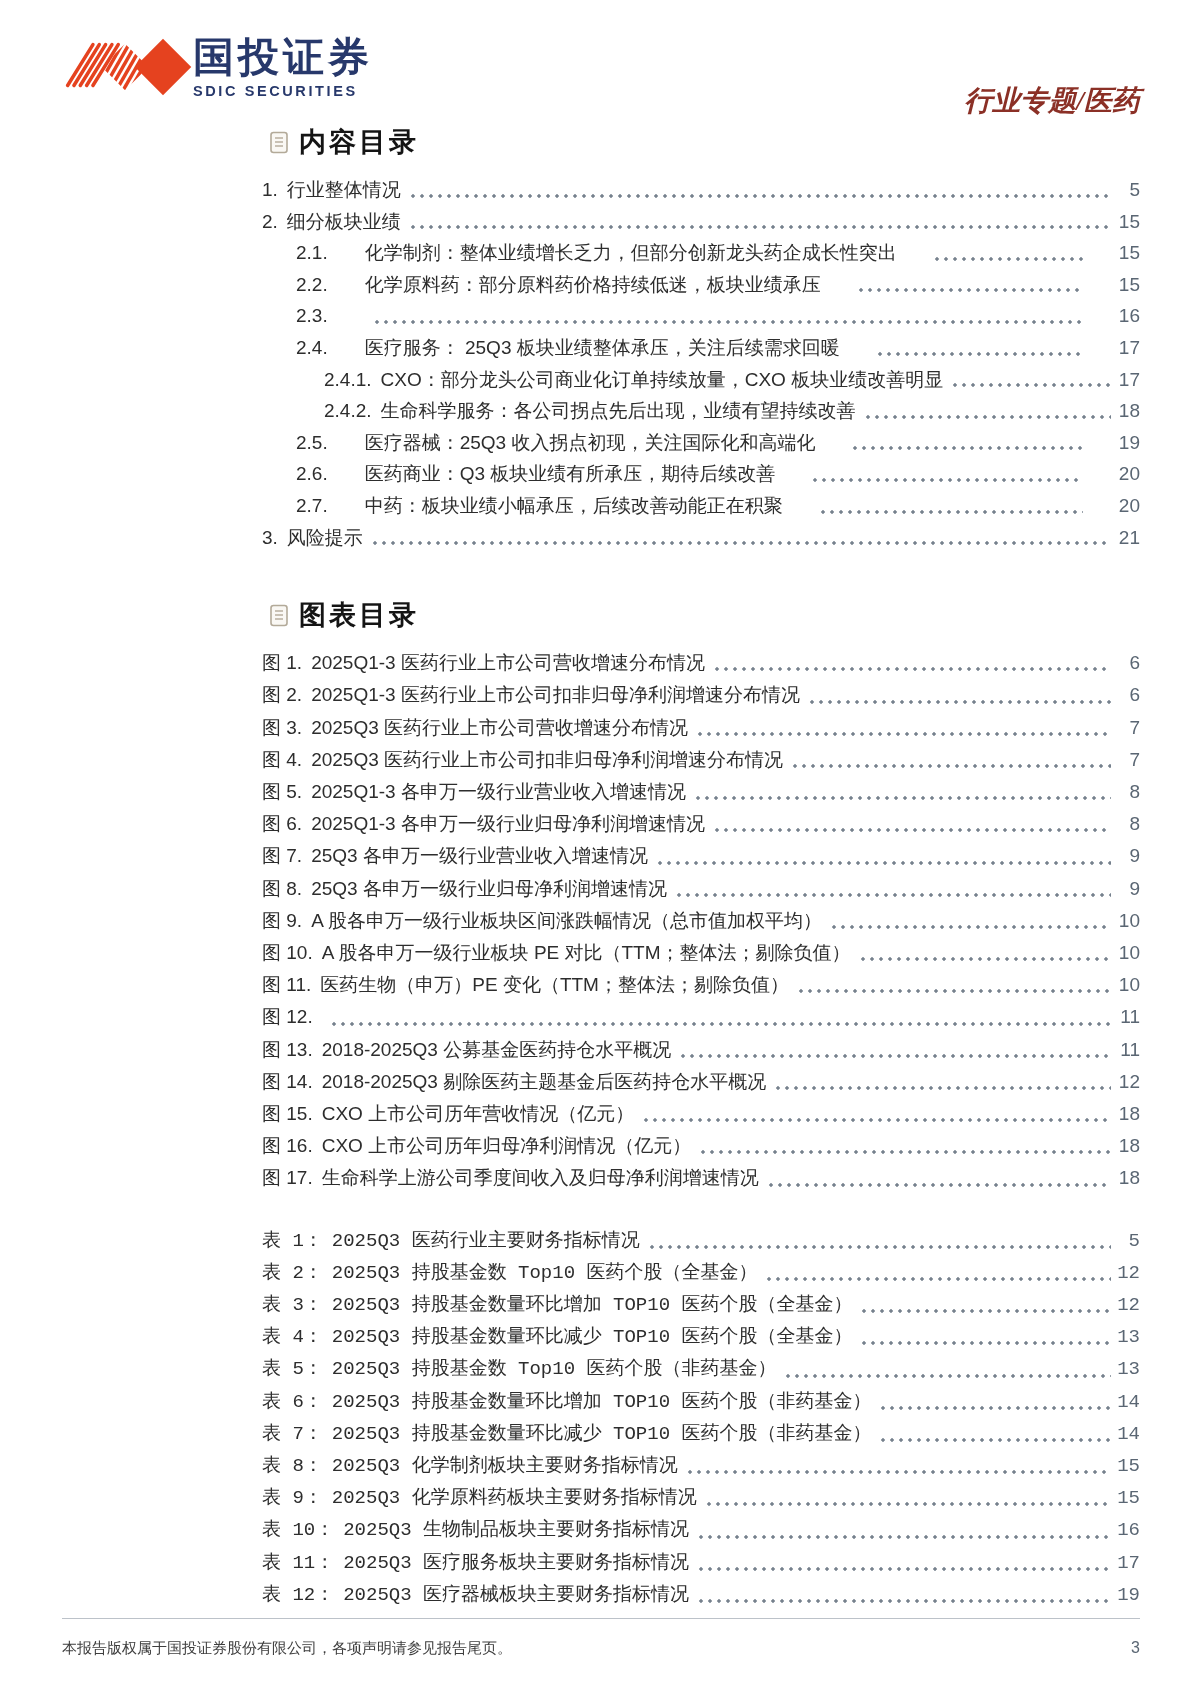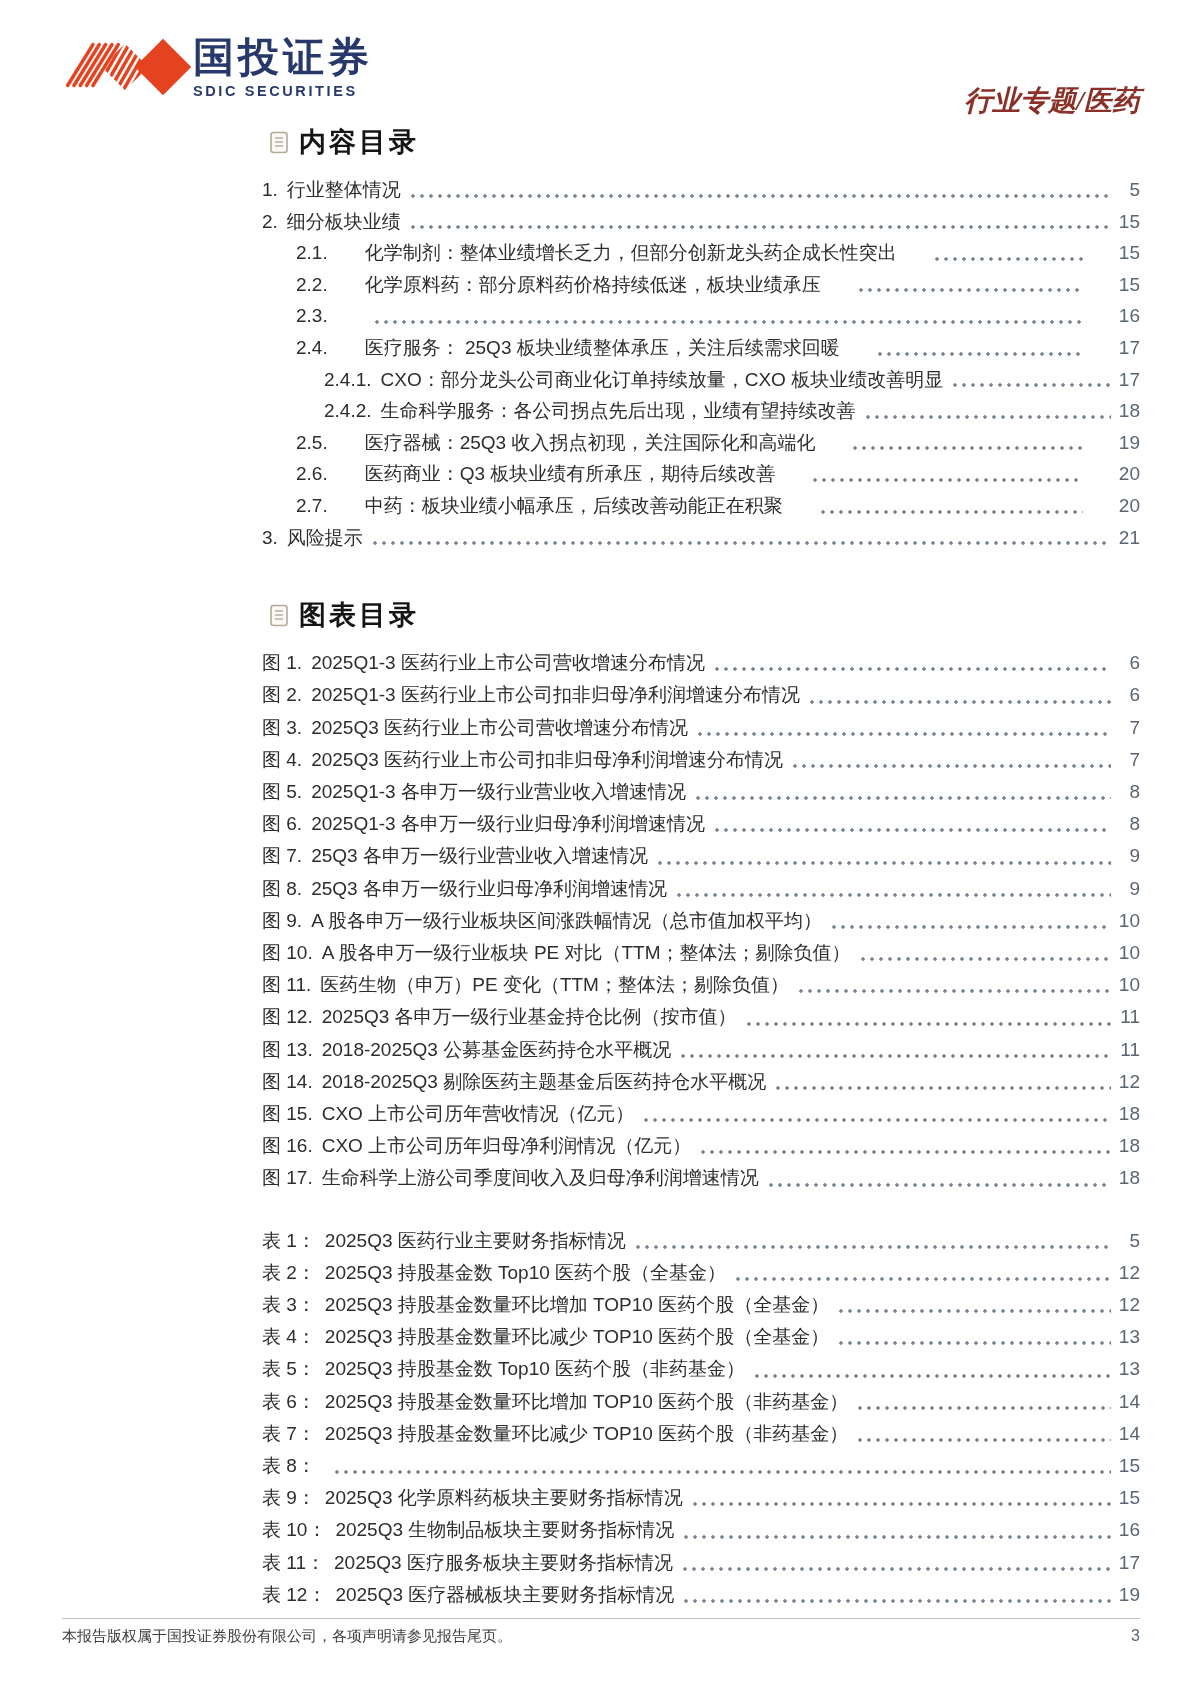--- a/index.html
+++ b/index.html
@@ -81,29 +81,29 @@
   }
   .page-num {
     flex: 0 0 auto;
     min-width: 26px;
     text-align: right;
     color: #5a6673;
     font-size: 19px;
   }
 
   .figures-section { margin-top: 44px; }
-  .tables-list { margin-top: 30px; }
+  .tables-list { margin-top: 30px; font-family: Liberation Mono, monospace; }
 
   
   .footer {
     position: absolute;
     left: 62px; top: 1618px;
     width: 1078px;
     border-top: 1.5px solid #bcc2c9;
-    padding-top: 8px;
+    padding-top: 20px;
     display: flex;
     justify-content: space-between;
     align-items: baseline;
     font-size: 15px;
     color: #3e3e3e;
     font-family: "Liberation Serif", "DejaVu Serif", serif;
   }
   .footer .pageno { color: #5a6673; font-size: 16px; font-family: "Liberation Sans", sans-serif; }
 </style>
 </head>
@@ -325,21 +325,20 @@
 
   <div class="entry">
     <span class="num">图 11.</span>
     <span class="title">医药生物（申万）PE 变化（TTM；整体法；剔除负值）</span>
     <span class="leader"></span>
     <span class="page-num">10</span>
   </div>
 
   <div class="entry">
     <span class="num">图 12.</span>
-    <span class="title">2025Q3 各申万一级行业基金持仓比例（按市值）</span>
     <span class="leader"></span>
     <span class="page-num">11</span>
   </div>
 
   <div class="entry">
     <span class="num">图 13.</span>
     <span class="title">2018-2025Q3 公募基金医药持仓水平概况</span>
     <span class="leader"></span>
     <span class="page-num">11</span>
   </div>
@@ -417,20 +416,21 @@
 
   <div class="entry">
     <span class="num">表 7：</span>
     <span class="title">2025Q3 持股基金数量环比减少 TOP10 医药个股（非药基金）</span>
     <span class="leader"></span>
     <span class="page-num">14</span>
   </div>
 
   <div class="entry">
     <span class="num">表 8：</span>
+    <span class="title">2025Q3 化学制剂板块主要财务指标情况</span>
     <span class="leader"></span>
     <span class="page-num">15</span>
   </div>
 
   <div class="entry">
     <span class="num">表 9：</span>
     <span class="title">2025Q3 化学原料药板块主要财务指标情况</span>
     <span class="leader"></span>
     <span class="page-num">15</span>
   </div>

